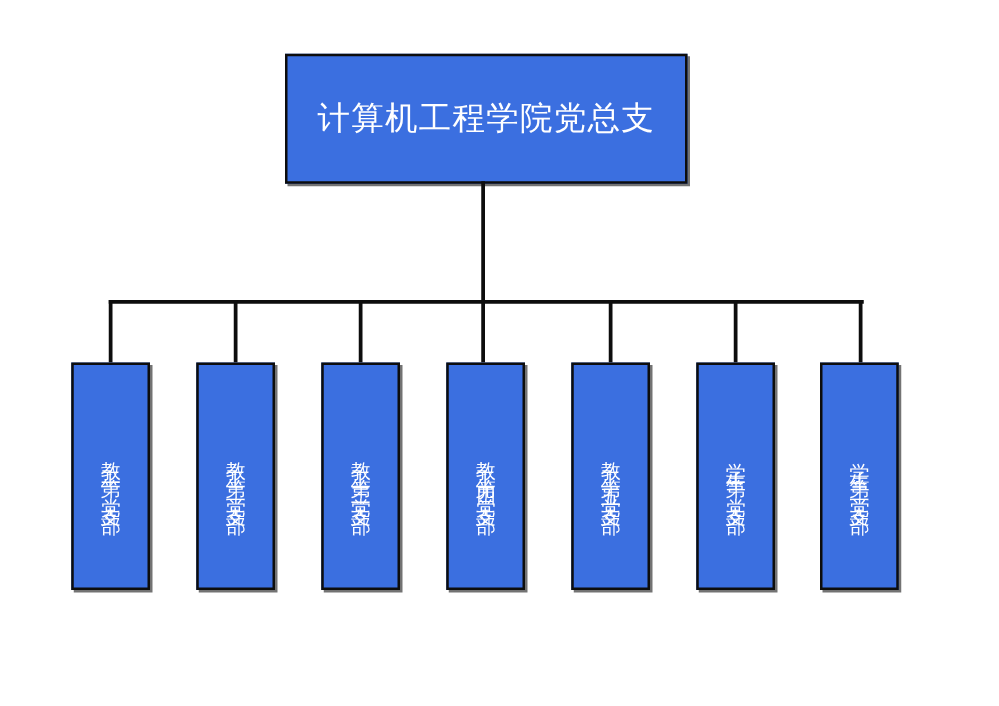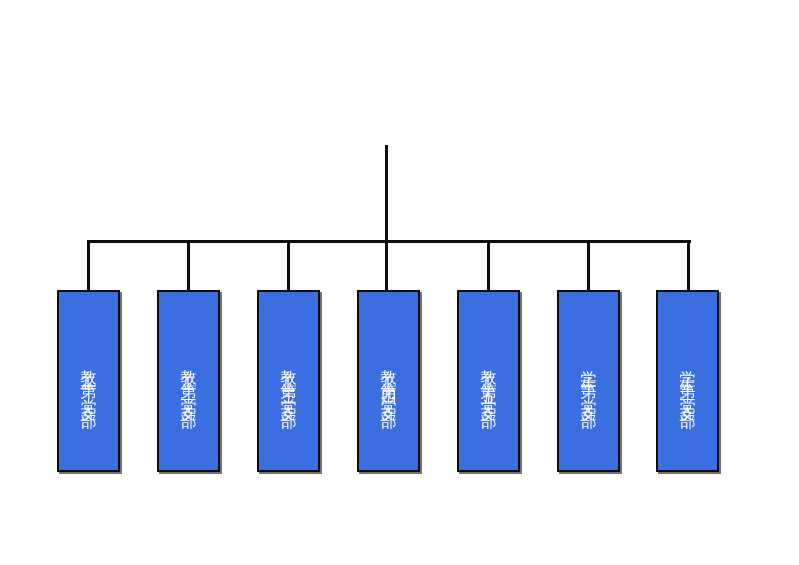--- a/index.html
+++ b/index.html
@@ -90,20 +90,23 @@
   .drop {
     top: 240px;
     height: 50px;
   }
 </style>
 </head>
 <body>
 
 <div id="chart-canvas">
 
+  <div class="node-box root-box">
+    <span class="root-label">计算机工程学院党总支</span>
+  </div>
 
   <div class="conn conn-v stem-root"></div>
 
   <div class="conn conn-h bus"></div>
 
   <div class="conn conn-v drop" style="left:87px;"></div>
   <div class="conn conn-v drop" style="left:187px;"></div>
   <div class="conn conn-v drop" style="left:287px;"></div>
   <div class="conn conn-v drop" style="left:385px;"></div>
   <div class="conn conn-v drop" style="left:487px;"></div>

